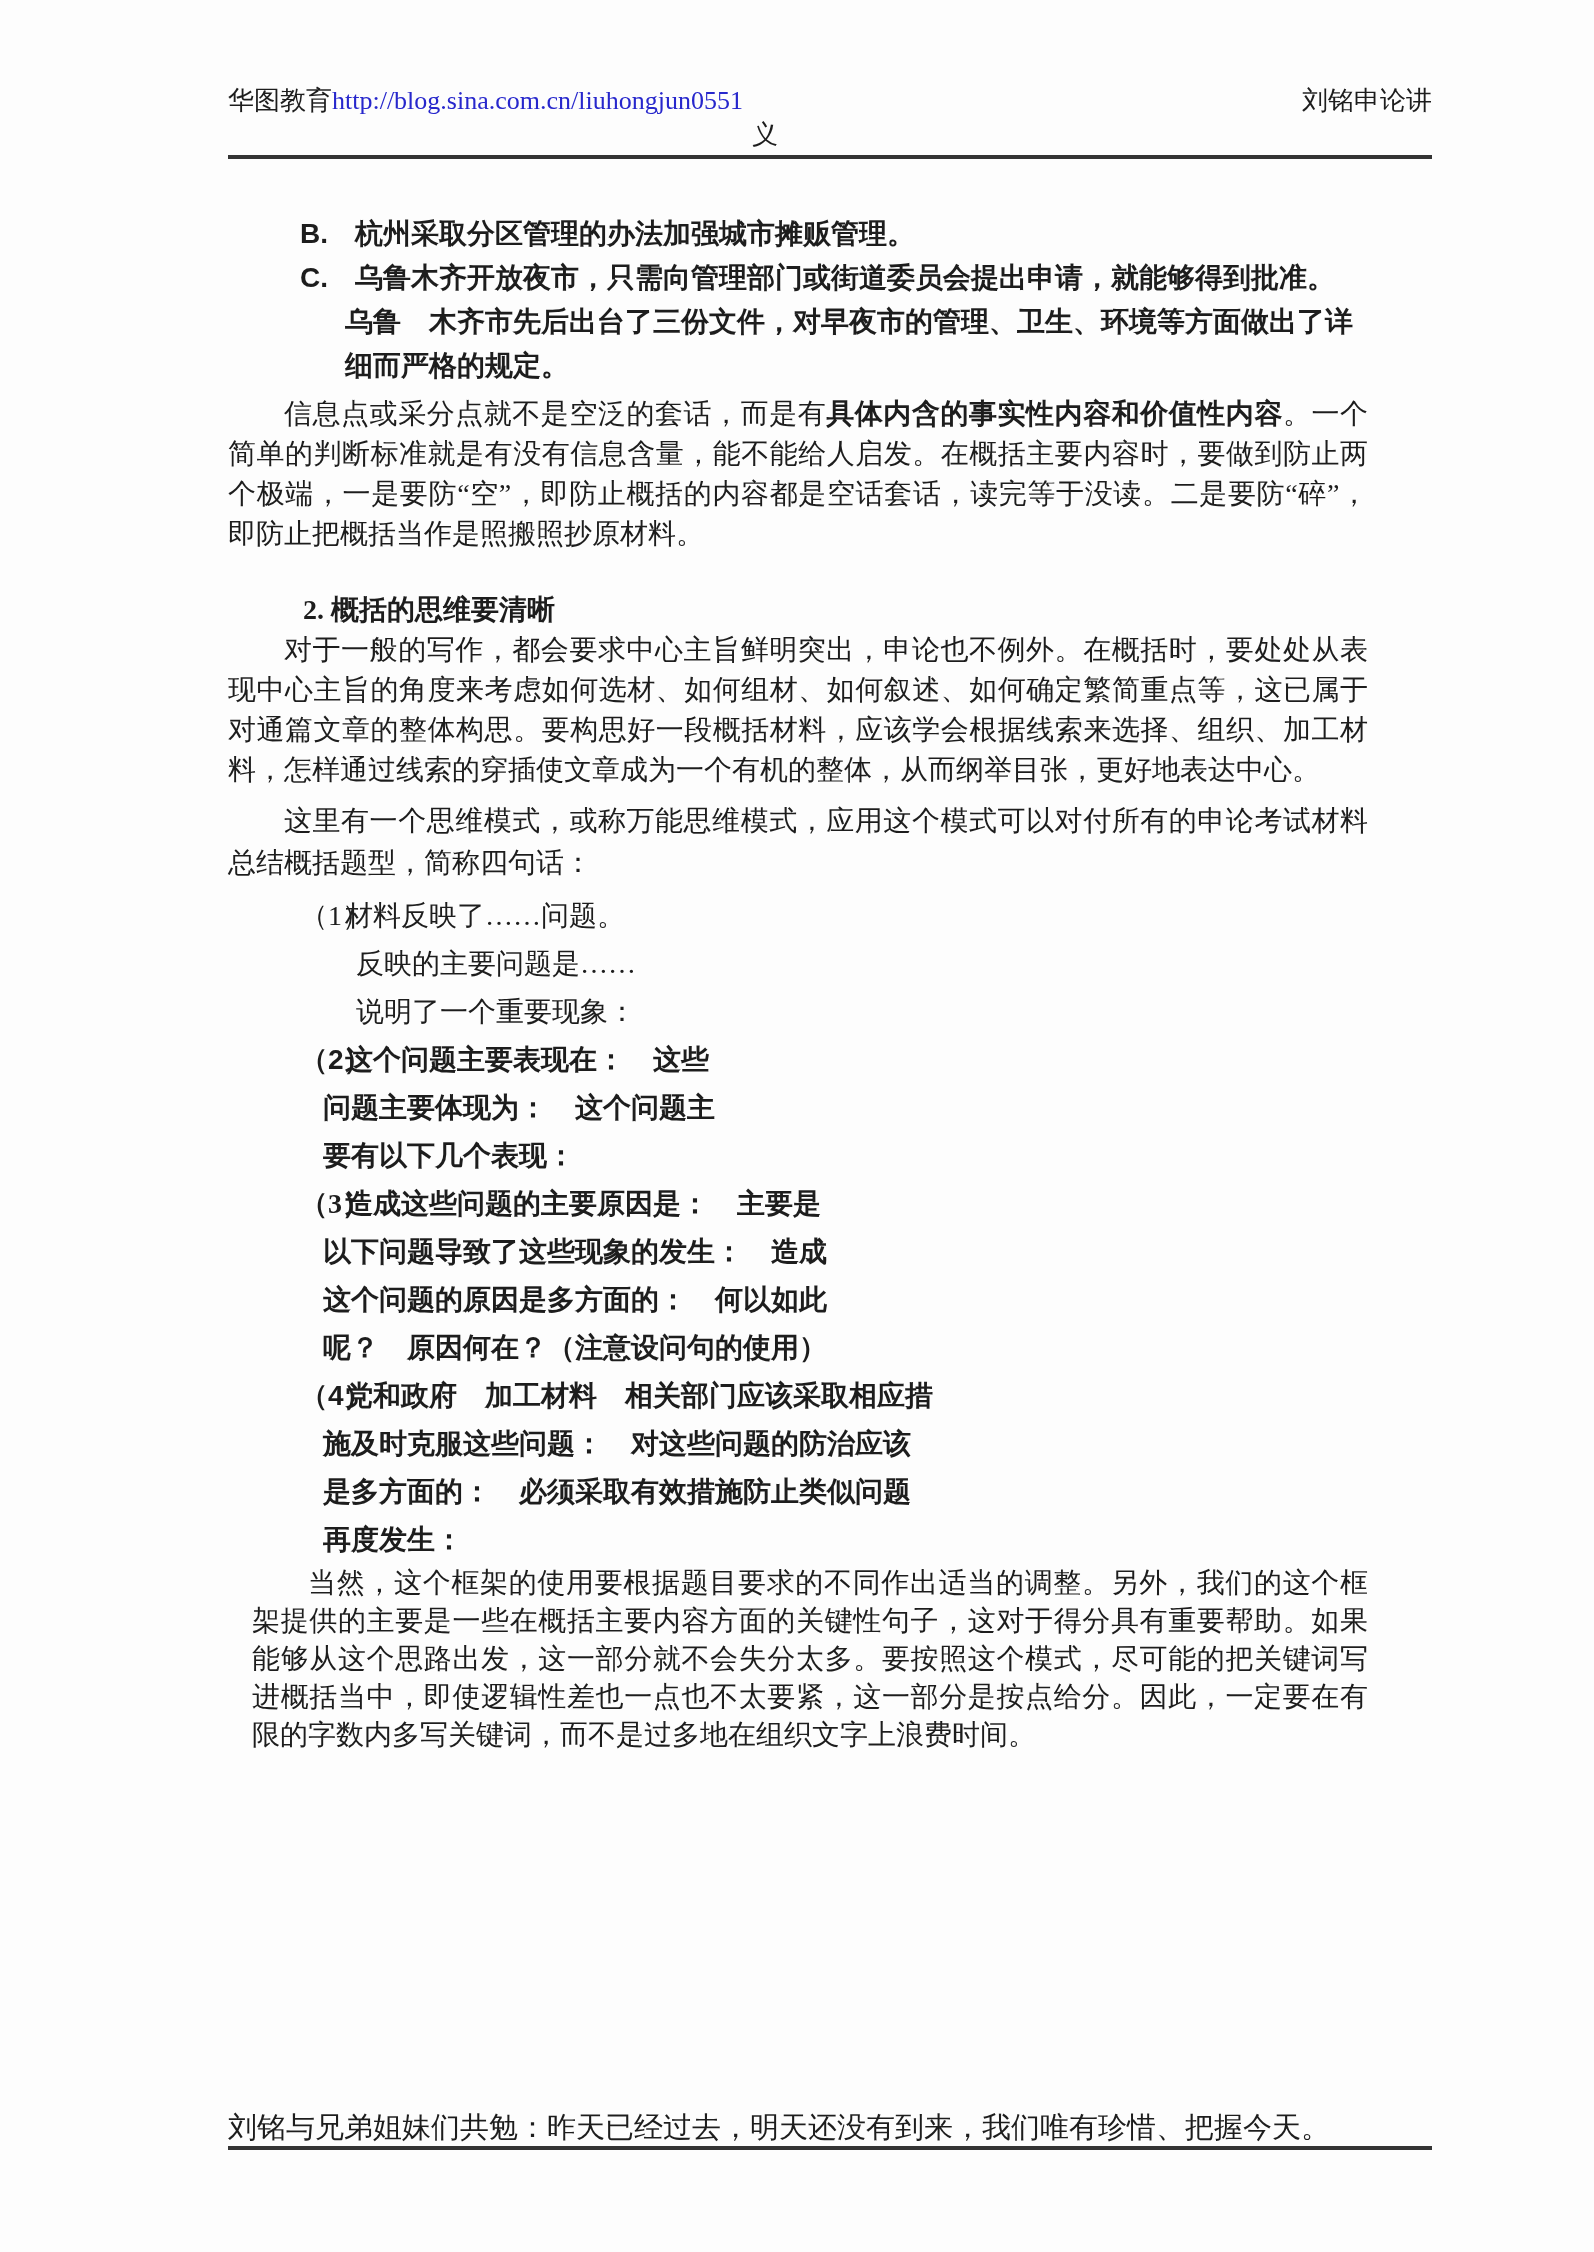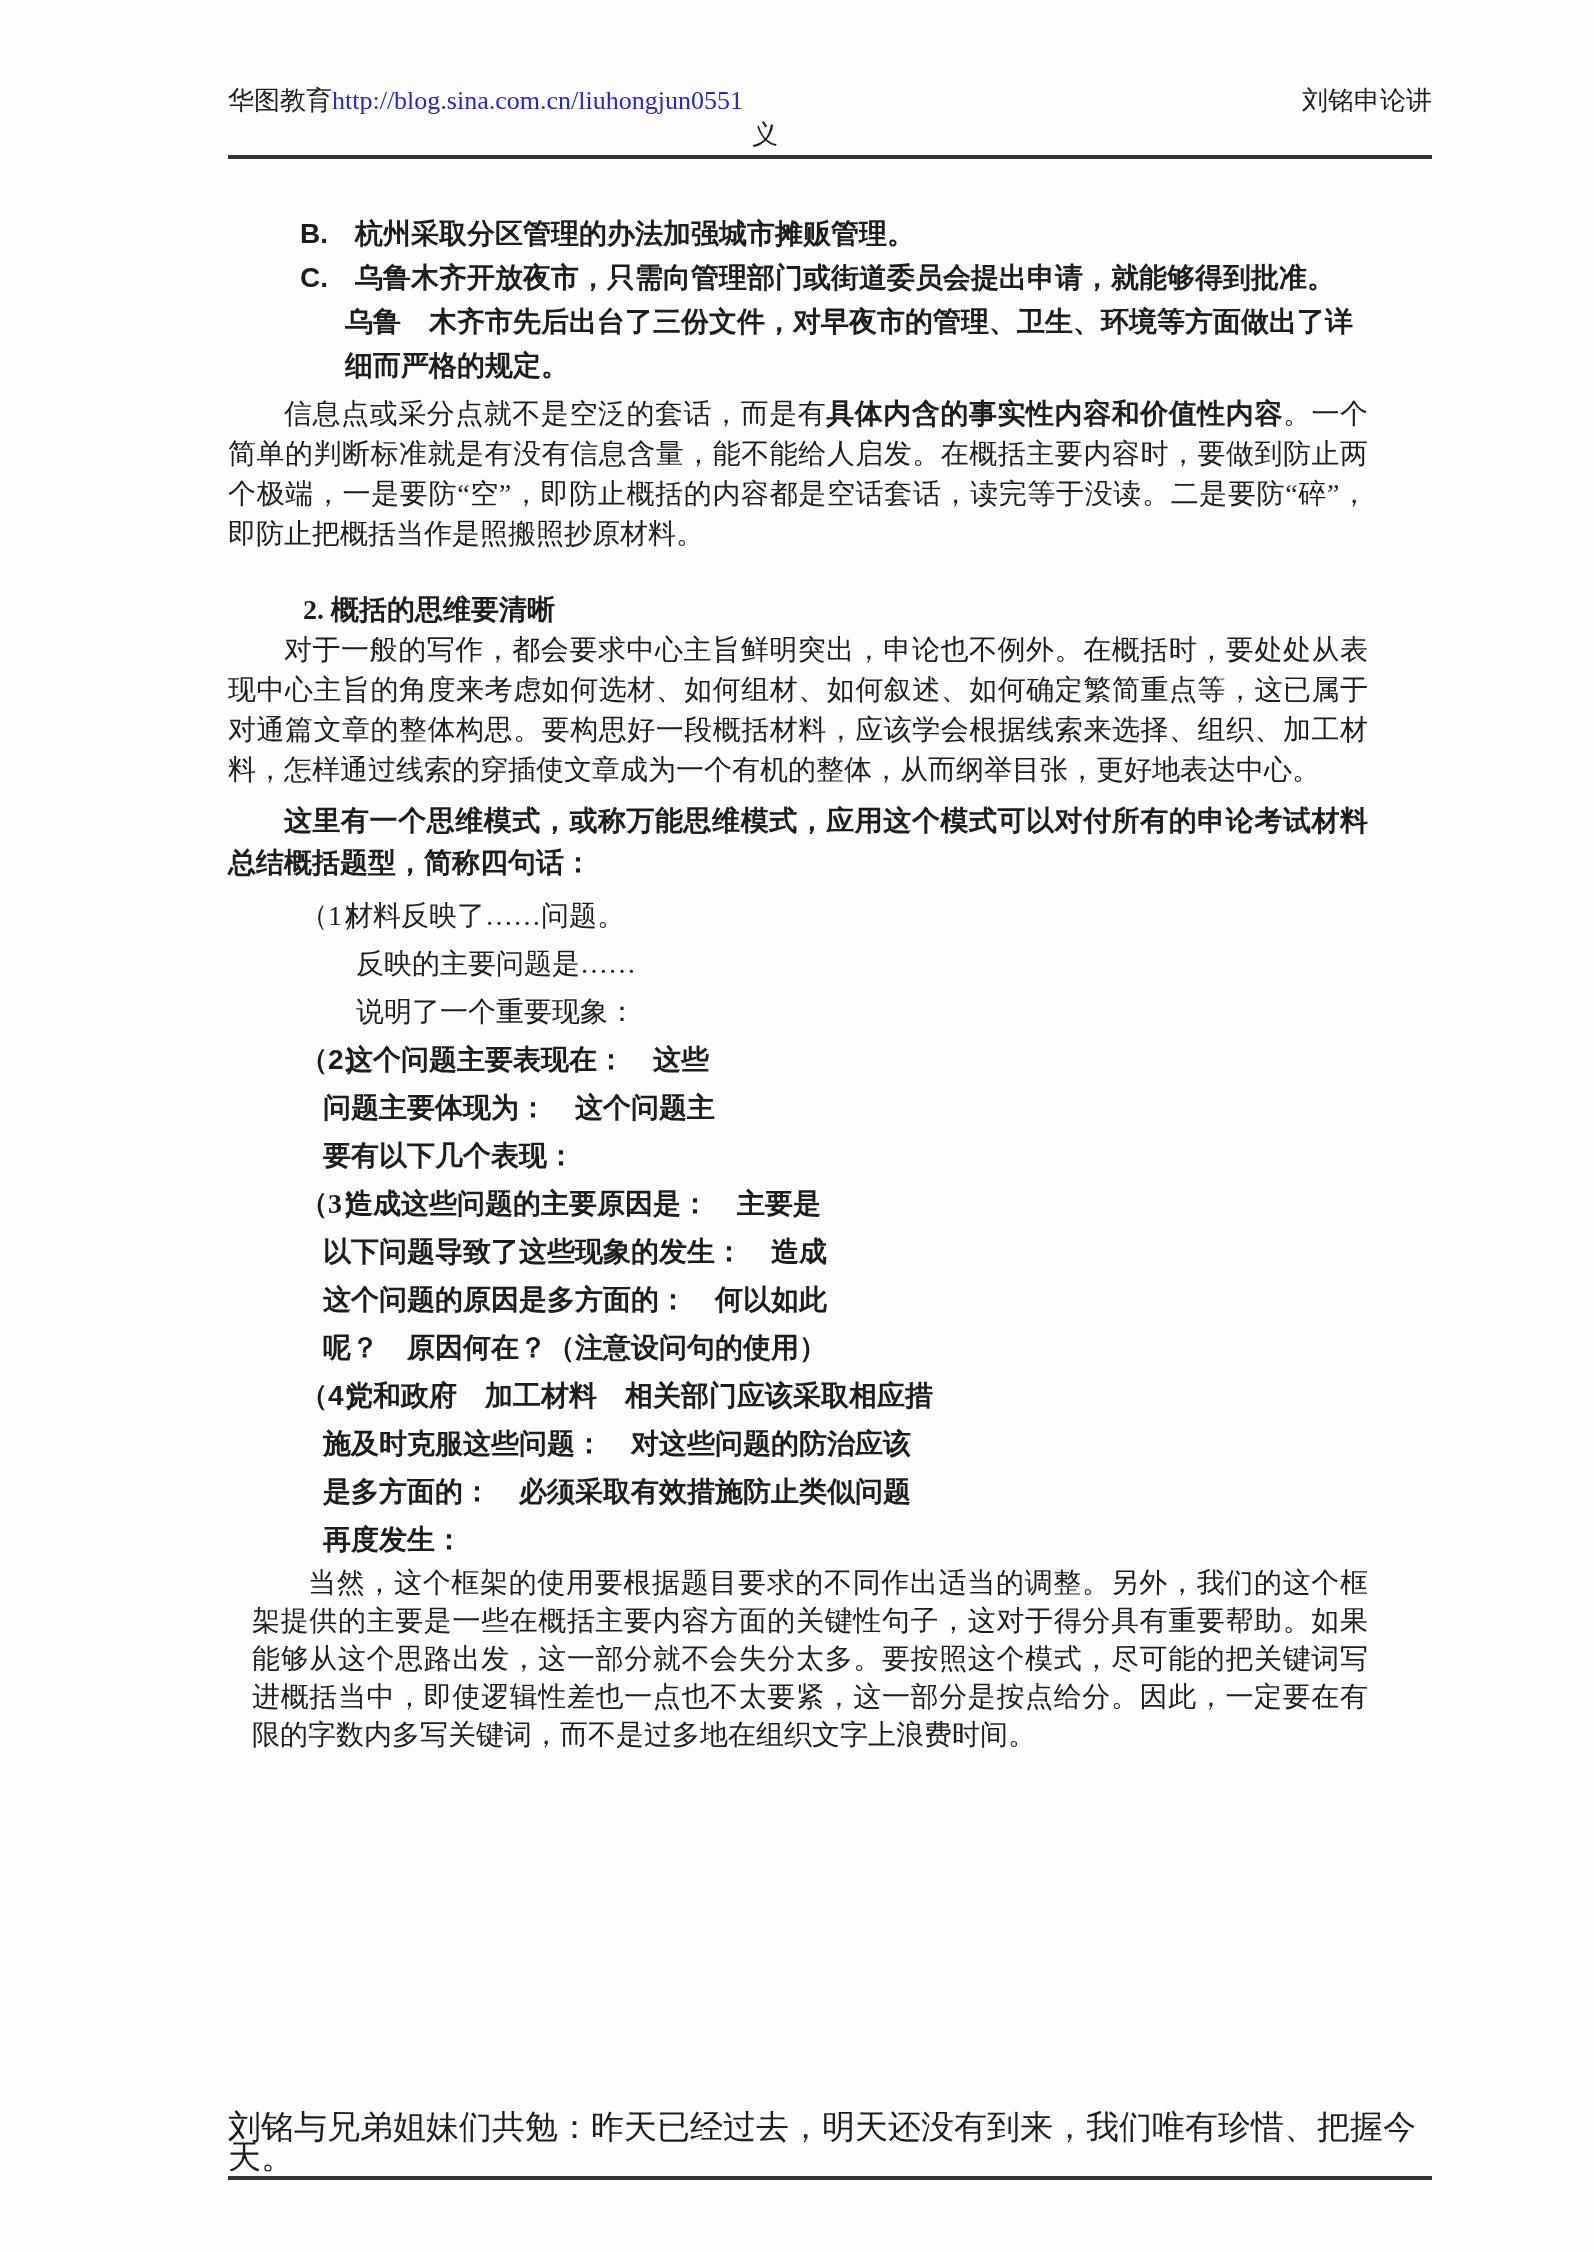--- a/index.html
+++ b/index.html
@@ -20,35 +20,35 @@
   
   .content{position:absolute;left:228px;top:212px;width:1140px;font-size:28px;}
   .option-line{position:relative;padding-left:117px;line-height:44px;
                font-weight:bold;font-family:"Liberation Sans","DejaVu Sans",sans-serif;}
   .option-line.first .opt-text{display:block;text-indent:10px;}
   .omarker{position:absolute;left:72px;top:0;}
   .para{margin:0;text-align:justify;text-indent:56px;line-height:40px;}
   .para .b{font-weight:bold;}
   .p1{margin-top:6px;}
   .h2{margin-top:36px;padding-left:75px;font-weight:bold;line-height:40px;}
-  .p3{margin-top:10px;line-height:42px;font-weight:bold;
+  .p3{margin-top:10px;line-height:42px;font-weight:normal;
       font-family:"Liberation Sans","DejaVu Sans",sans-serif;}
   .fw{margin-top:8px;}
   .fw-line{position:relative;line-height:48px;}
   .fw-line.first{padding-left:117px;}
   .fw-line.sub{padding-left:95px;}
   .fmarker{position:absolute;left:72px;top:0;}
   .item-1{font-weight:normal;}
   .item-1 .fw-line.sub{padding-left:128px;}
   .item-2,.item-4{font-weight:bold;font-family:"Liberation Sans","DejaVu Sans",sans-serif;}
   .item-3{font-weight:bold;}
   .p4{line-height:38px;margin-left:24px;}
   
   .footer{position:absolute;left:228px;top:2112px;width:1204px;
-          font-size:33px;line-height:30px;}
+          font-size:29px;line-height:30px;}
   .frule{border-top:4px solid #343434;margin-top:4px;}
 </style>
 </head>
 <body style="color: rgb(29, 29, 29); background: rgb(253, 253, 253);">
 
 <div class="header">
   <div class="hrow">
     <span>华图教育</span>
     <span class="hmid"><a class="hurl" href="#" style="color: rgb(39, 39, 204);">http://blog.sina.com.cn/liuhongjun0551</a></span>
     <span>刘铭申论讲</span>

